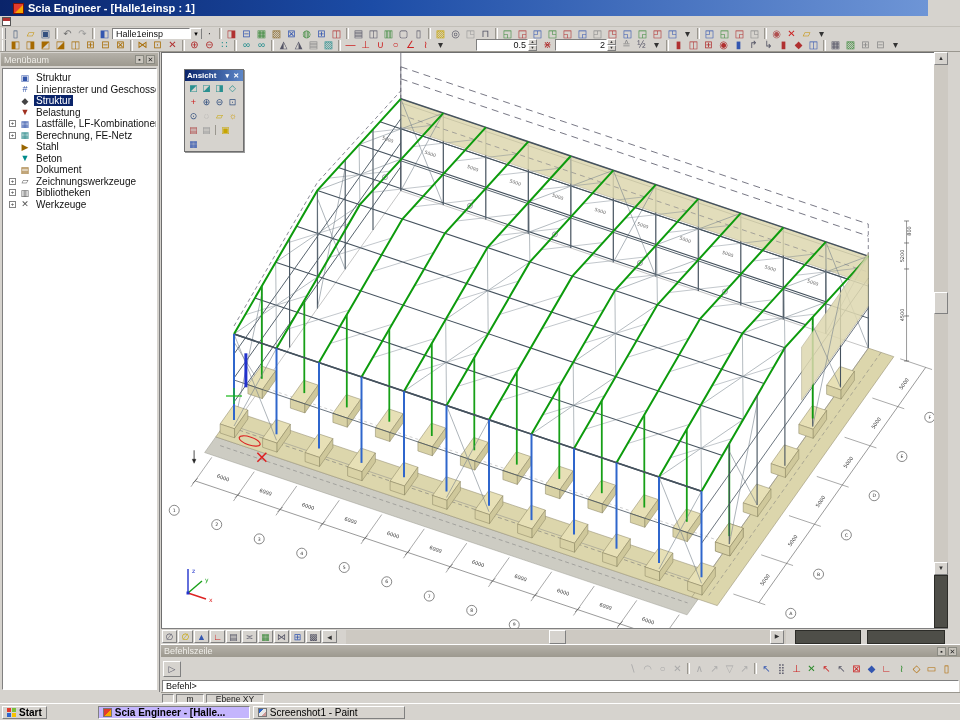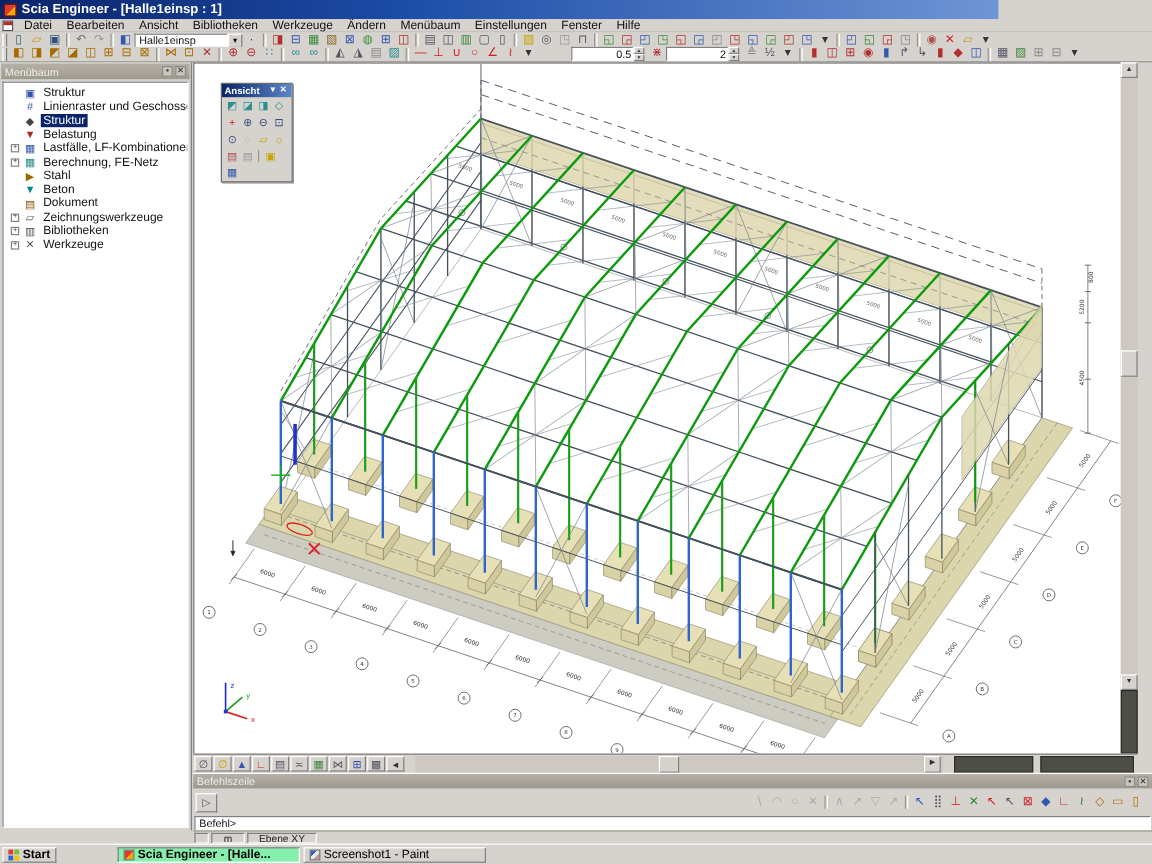--- a/index.html
+++ b/index.html
@@ -1,23 +1,23 @@
 <!DOCTYPE html>
 <html><head>
 <meta charset="utf-8">
 <style>
   html,body{margin:0;padding:0;width:960px;height:720px;overflow:hidden;
     font-family:"Liberation Sans",sans-serif;background:#d6d3ce;position:relative;
     -webkit-font-smoothing:antialiased;}
   *{box-sizing:border-box;cursor:default;}
   .abs{position:absolute;}
   
-  .titlebar{left:0;top:0;width:832px;height:16px;display:flex;align-items:center;gap:4px;
+  .titlebar{left:0;top:0;width:928px;height:16px;display:flex;align-items:center;gap:4px;
     background:linear-gradient(90deg,#0a246a 0%,#1c4ca6 40%,#6e95d6 100%);
-    color:#fff;font-size:11px;font-weight:bold;padding-left:3px;}
+    color:#fff;font-size:11px;font-weight:bold;padding-left:13px;}
   .appicon{width:11px;height:11px;background:linear-gradient(135deg,#e23b2e 55%,#f7a800 56%);
     border:1px solid #7a1408;display:inline-block;}
   
   .menubar{left:0;top:16px;width:960px;height:11px;background:#d6d3ce;display:flex;
     align-items:center;font-size:10px;color:#111;border-bottom:1px solid #c2bfb8;}
   .mitem{padding:0 6px;line-height:11px;}
   .childicon{width:9px;height:9px;margin:0 3px 0 2px;background:#fff;border:1px solid #555;
     position:relative;}
   .childicon:before{content:"";position:absolute;left:0;top:0;right:0;height:3px;background:#b03030;}
   
@@ -109,36 +109,35 @@
     display:flex;align-items:center;justify-content:center;padding:0 4px;}
   
   .taskbar{left:0;top:703px;width:960px;height:17px;background:#d6d3ce;border-top:1px solid #fff;
     display:flex;align-items:center;font-size:10px;gap:48px;}
   .startbtn{display:flex;align-items:center;gap:3px;height:13px;margin-left:2px;padding:0 4px;
     background:#d6d3ce;border:1px solid;border-color:#fff #808080 #808080 #fff;font-weight:bold;}
   .flag{display:grid;grid-template-columns:4px 4px;grid-template-rows:4px 4px;gap:1px;}
   .flag i{display:block;}
   .task{display:flex;align-items:center;gap:3px;height:13px;margin-left:3px;padding:0 4px;
     width:152px;overflow:hidden;white-space:nowrap;}
-  .task.active{border:1px solid;border-color:#808080 #fff #fff #808080;background:#86efac;font-weight:bold;}
+  .task.active{border:1px solid;border-color:#808080 #fff #fff #808080;background:#c4b5fd;font-weight:bold;}
   .task.idle{border:1px solid;border-color:#fff #808080 #808080 #fff;}
   .tico{width:9px;height:9px;flex:none;}
   svg text{font-family:"DejaVu Sans",sans-serif;}
 </style>
 </head>
 <body>
 
 <div class="abs titlebar">
   <span class="appicon"></span>
   <span>Scia Engineer - [Halle1einsp : 1]</span>
 </div>
 
 <div class="abs menubar">
   <span class="childicon"></span>
-  <span><span class="mitem">Datei</span><span class="mitem">Bearbeiten</span><span class="mitem">Ansicht</span><span class="mitem">Bibliotheken</span><span class="mitem">Werkzeuge</span><span class="mitem">Ändern</span><span class="mitem">Menübaum</span><span class="mitem">Einstellungen</span><span class="mitem">Fenster</span><span class="mitem">Hilfe</span></span>
 </div>
 
 <div class="abs tbrow tb1">
   <span class="grip"></span>
   <span style="display:inline-flex;align-items:center">
       <span class="tbi" style="color: rgb(68, 90, 122);">▯</span>
       <span class="tbi" style="color: rgb(199, 146, 0);">▱</span>
       <span class="tbi" style="color: rgb(51, 80, 127);">▣</span>
       <span class="sep"></span>
       <span class="tbi" style="color: rgb(112, 112, 112);">↶</span>

